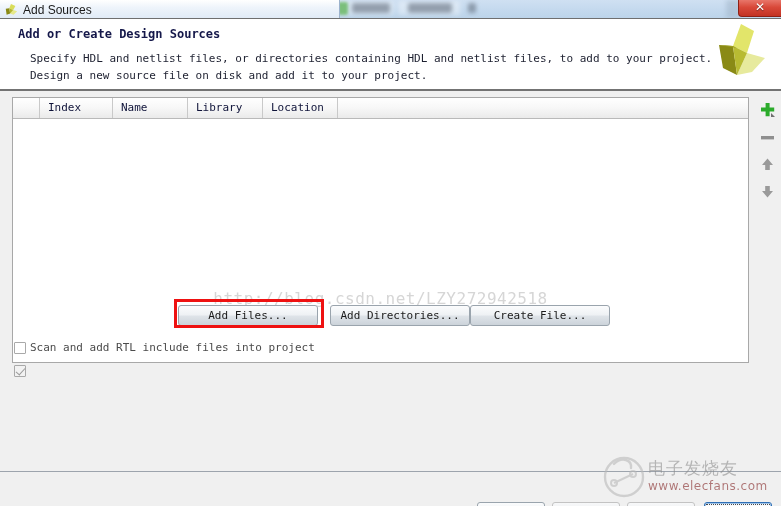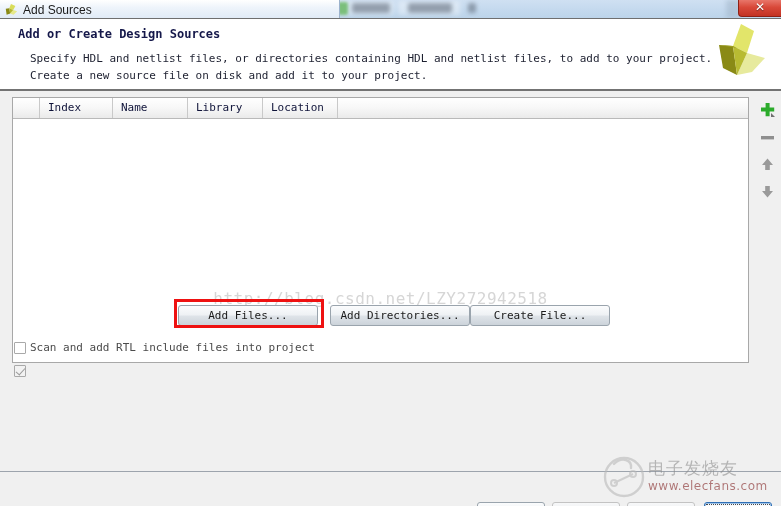--- a/index.html
+++ b/index.html
@@ -242,21 +242,21 @@
     <polygon points="7,12 10.5,8 15,9.5 11,13.5" fill="#e6e98a"></polygon>
     <polygon points="6,6 10.5,8 7,12" fill="#b5b72e"></polygon>
   </svg>
   <div id="title-text">Add Sources</div>
 </div>
 
 <div id="dialog">
 
   <div id="header">
     <div id="header-title">Add or Create Design Sources</div>
-    <div id="header-desc">Specify HDL and netlist files, or directories containing HDL and netlist files, to add to your project. Create a new source file on disk and add it to your project.</div>
+    <div id="header-desc">Specify HDL and netlist files, or directories containing HDL and netlist files, to add to your project. Design a new source file on disk and add it to your project.</div>
     <svg id="vivado-logo" viewBox="0 0 56 62">
       <polygon points="30,1 43,8 36,30 22,23" fill="#e2e56a"></polygon>
       <polygon points="8,22 22,23 26,52 12,45" fill="#8a8a16"></polygon>
       <polygon points="26,52 36,30 54,35 41,49" fill="#e7ea9d"></polygon>
       <polygon points="22,23 36,30 26,52" fill="#b8bb32"></polygon>
       <polygon points="8,22 22,23 36,30 26,25" fill="#9fa11f"></polygon>
     </svg>
   </div>
 
   <div id="table-panel">

